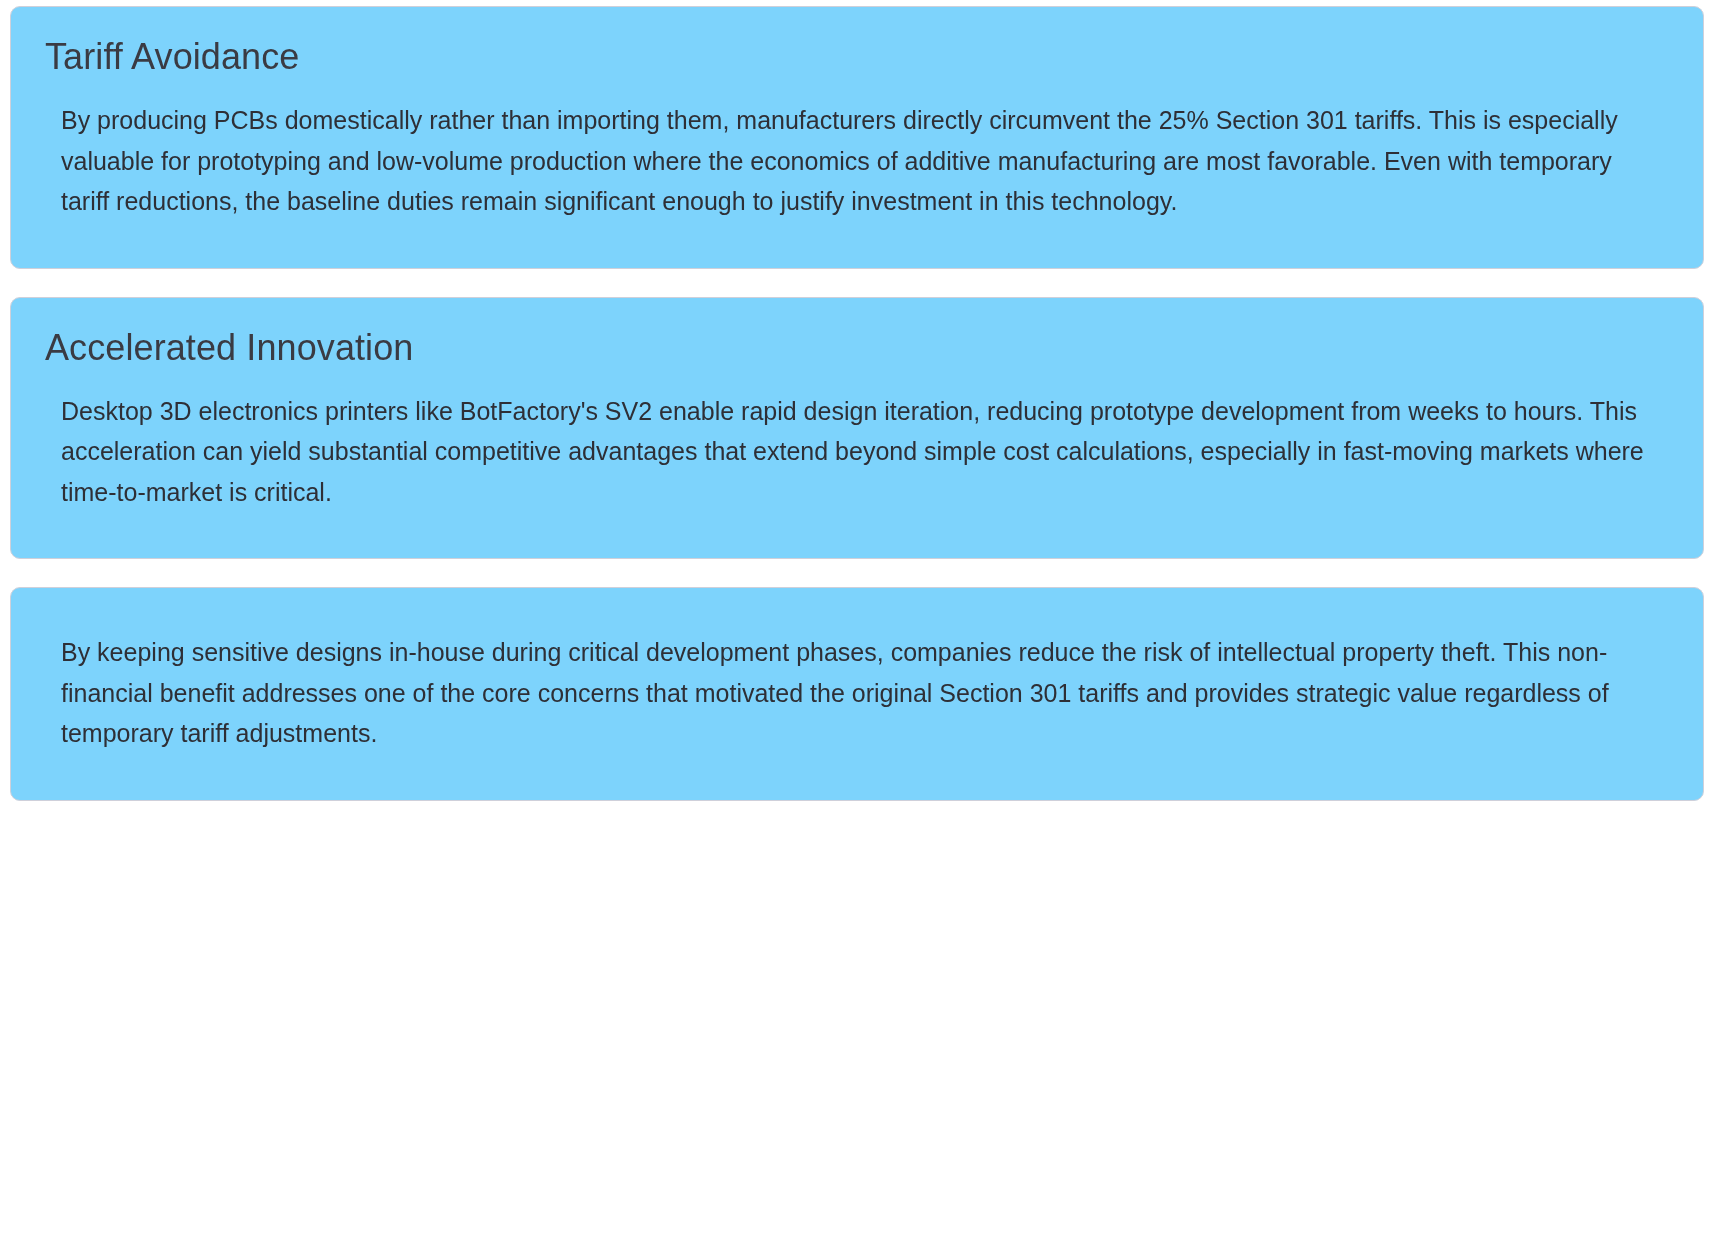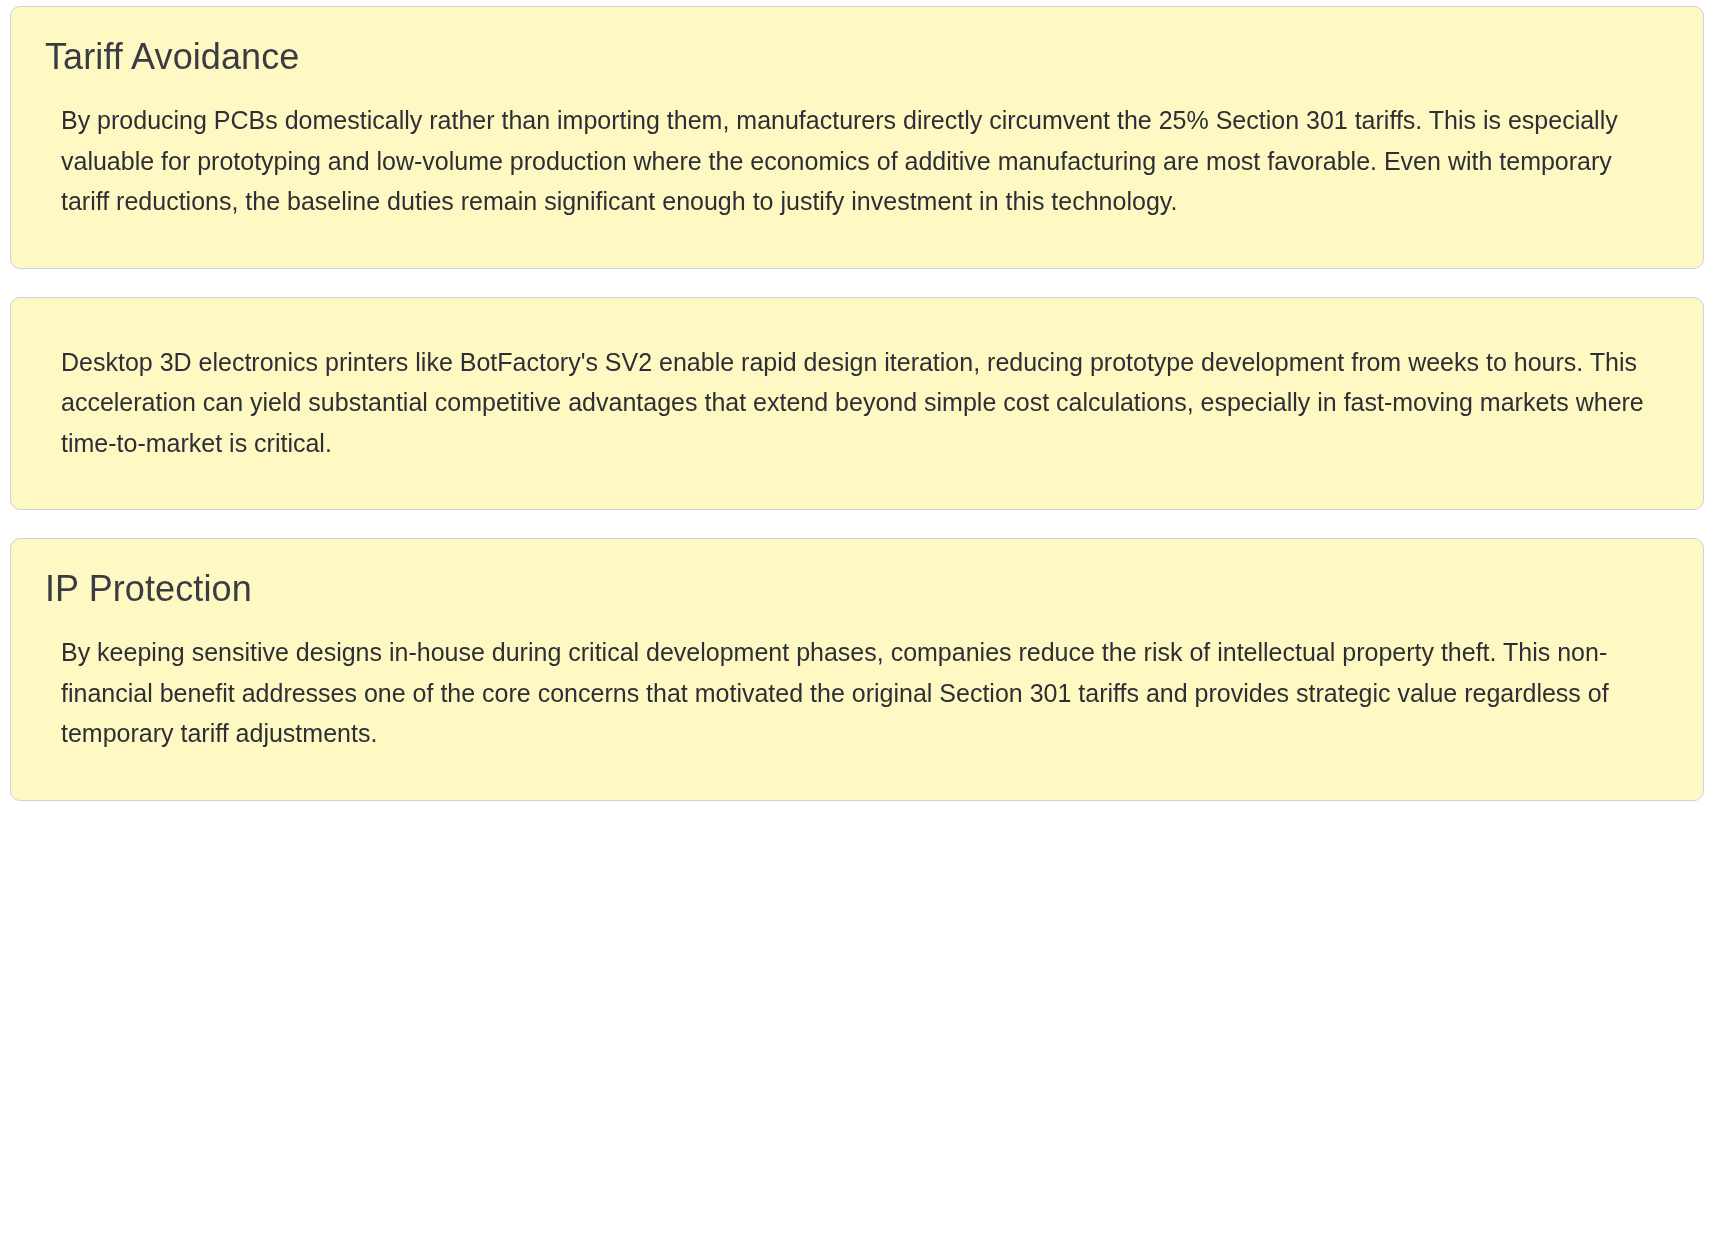--- a/index.html
+++ b/index.html
@@ -16,21 +16,21 @@
   .page {
     box-sizing: border-box;
     width: 1714px;
     padding: 6px 10px 10px 10px;
     display: flex;
     flex-direction: column;
     gap: 28px;
   }
   .card {
     box-sizing: border-box;
-    background: #fef9c3;
+    background: #7dd3fc;
     border: 1px solid #cfd0da;
     border-radius: 10px;
     padding: 28px 34px 30px 34px;
   }
   .card-title {
     font-size: 36px;
     font-weight: 400;
     color: #3a3b43;
     line-height: 1.2;
     margin: 0 0 22px 0;
@@ -48,21 +48,21 @@
 <body>
 
 <div class="page">
 
   <section class="card">
     <h2 class="card-title">Tariff Avoidance</h2>
     <p class="card-body">By producing PCBs domestically rather than importing them, manufacturers directly circumvent the 25% Section 301 tariffs. This is especially valuable for prototyping and low-volume production where the economics of additive manufacturing are most favorable. Even with temporary tariff reductions, the baseline duties remain significant enough to justify investment in this technology.</p>
   </section>
 
   <section class="card">
+    <h2 class="card-title">Accelerated Innovation</h2>
     <p class="card-body">Desktop 3D electronics printers like BotFactory's SV2 enable rapid design iteration, reducing prototype development from weeks to hours. This acceleration can yield substantial competitive advantages that extend beyond simple cost calculations, especially in fast-moving markets where time-to-market is critical.</p>
   </section>
 
   <section class="card">
-    <h2 class="card-title">IP Protection</h2>
     <p class="card-body">By keeping sensitive designs in-house during critical development phases, companies reduce the risk of intellectual property theft. This non-financial benefit addresses one of the core concerns that motivated the original Section 301 tariffs and provides strategic value regardless of temporary tariff adjustments.</p>
   </section>
 
 </div>
 
 </body></html>

